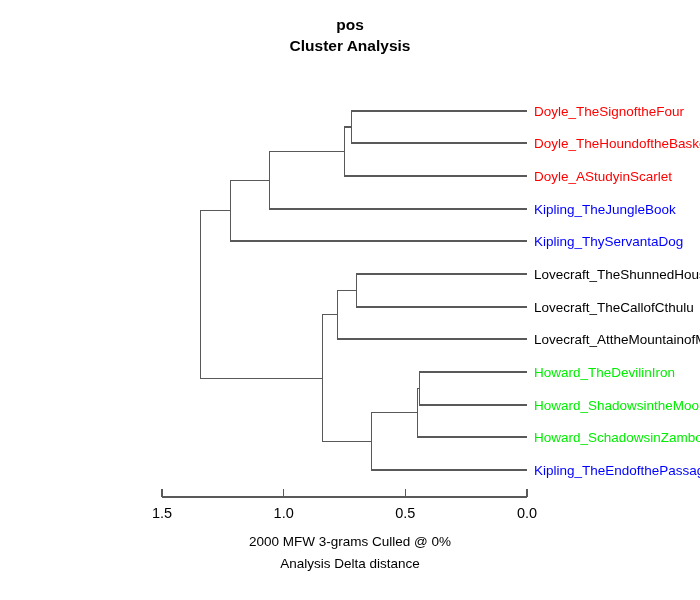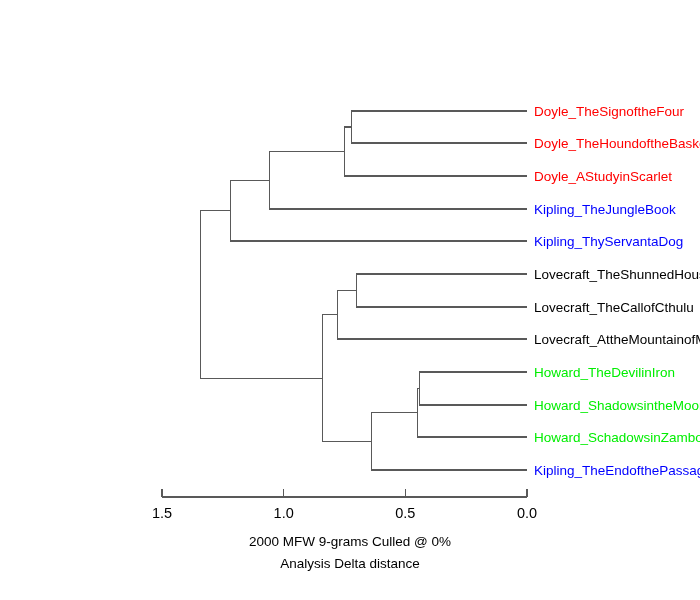--- a/index.html
+++ b/index.html
@@ -77,20 +77,24 @@
     font-family: "Liberation Sans", sans-serif;
     font-size: 13.5px;
     dominant-baseline: middle;
   }
 </style>
 </head>
 <body>
 
 <div id="plot-root">
 
+  <div class="title-block">
+    <div class="title-main">pos</div>
+    <div class="title-sub">Cluster Analysis</div>
+  </div>
 
   <svg class="dendro" viewBox="0 0 700 600" xmlns="http://www.w3.org/2000/svg">
     <g id="branch-layer">
         <path d="M527 111 L351.8 111 L351.8 143 L527 143" class="branch"></path>
         <path d="M351.8 127 L344.5 127 L344.5 176 L527 176" class="branch"></path>
         <path d="M344.5 151.5 L269.06666666666666 151.5 L269.06666666666666 209 L527 209" class="branch"></path>
         <path d="M269.06666666666666 180.25 L230.13333333333333 180.25 L230.13333333333333 241 L527 241" class="branch"></path>
         <path d="M527 274 L356.6666666666667 274 L356.6666666666667 307 L527 307" class="branch"></path>
         <path d="M356.6666666666667 290.5 L337.2 290.5 L337.2 339 L527 339" class="branch"></path>
         <path d="M527 372 L419.93333333333334 372 L419.93333333333334 405 L527 405" class="branch"></path>
@@ -116,17 +120,17 @@
     <g id="axis-layer">
         <path d="M162 497 L527 497 M162 497 L162 489 M283.6666666666667 497 L283.6666666666667 489 M405.33333333333337 497 L405.33333333333337 489 M527 497 L527 489" class="axis-line"></path>
         <text x="162" y="518" class="tick-label">1.5</text>
         <text x="283.6666666666667" y="518" class="tick-label">1.0</text>
         <text x="405.33333333333337" y="518" class="tick-label">0.5</text>
         <text x="527" y="518" class="tick-label">0.0</text>
       </g>
   </svg>
 
   <div class="caption-block">
-    <div class="caption-line">2000 MFW 9-grams Culled @ 0%</div>
+    <div class="caption-line">2000 MFW 3-grams Culled @ 0%</div>
     <div class="caption-line">Analysis Delta distance</div>
   </div>
 
 </div>
 
 </body></html>

